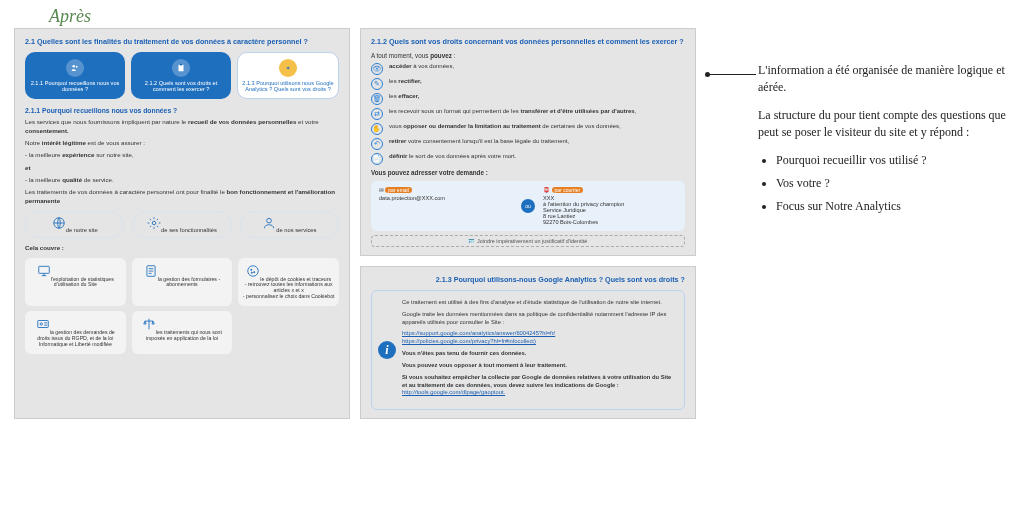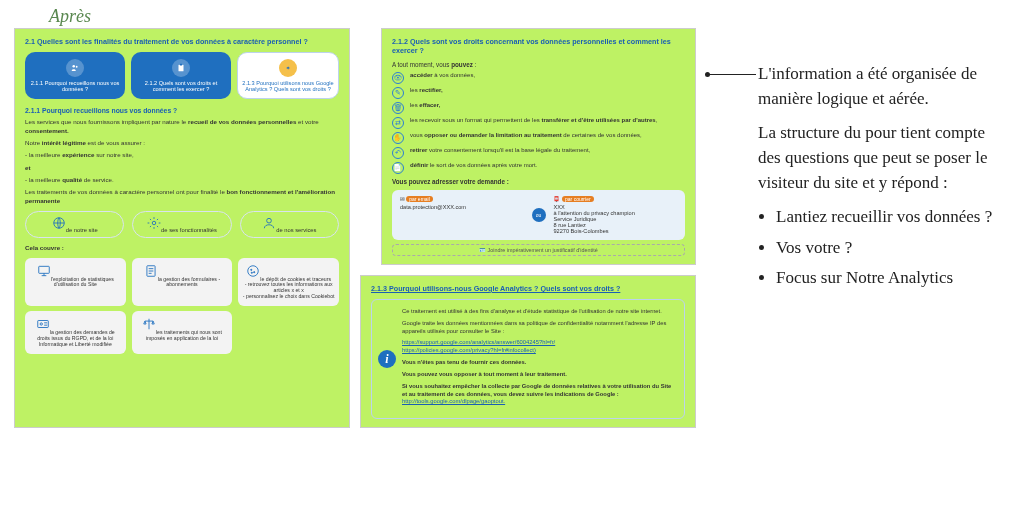--- a/index.html
+++ b/index.html
@@ -1,20 +1,20 @@
 <!DOCTYPE html>
 <html><head>
 <meta charset="utf-8">
 <style>
   * { box-sizing: border-box; margin: 0; padding: 0; }
   body { font-family: Arial, Helvetica, sans-serif; font-size: 7px; color: #333; width: 1024px; height: 507px; background: #fff; position: relative; }
   .title-apres { position: absolute; top: 6px; left: 14px; color: #5a8850; font-family: Georgia, serif; font-style: italic; font-size: 18px; margin-left: 35px; }
   .panels { position: absolute; top: 28px; left: 14px; width: 692px; display: grid; grid-template-columns: 336px 336px; grid-template-rows: auto auto; gap: 10px; }
-  .panel { border: 1px solid #ccc; background: #bef264; padding: 8px 10px; }
-  .panel-c { grid-column: 2; margin-left: 21px; }
+  .panel { border: 1px solid #ccc; background: #e5e5e5; padding: 8px 10px; }
+  .panel-c { grid-column: 2; }
   .panel-d { grid-column: 2; }
   .panel-title { color: #1a5fb4; font-weight: bold; font-size: 7.2px; margin-bottom: 6px; }
   
   .pills { display: flex; gap: 6px; margin-bottom: 8px; }
   .pill { flex: 1; border-radius: 10px; display: flex; flex-direction: column; align-items: center; justify-content: center; padding: 6px 4px; text-align: center; font-size: 5.6px; line-height: 1.1; }
   .pill-blue { background: #1f6fbf; color: #fff; }
   .pill-out { background: #fff; border: 1px solid #bcd3ec; color: #1f6fbf; }
   .pill-icon { width: 18px; height: 18px; border-radius: 50%; background: rgba(255,255,255,.25); margin-bottom: 3px; display:flex;align-items:center;justify-content:center;}
   .pill-out .pill-icon { background: #f5c04a; }
   .sub-title { color: #1a5fb4; font-weight: bold; margin: 6px 0 4px; font-size: 6.8px; }
@@ -35,21 +35,21 @@
   .contact-col { flex: 1; }
   .tag { display:inline-block; background:#e67e22; color:#fff; border-radius:3px; padding:0 3px; font-size:5px; margin-bottom:2px;}
   .ou { width:14px;height:14px;border-radius:50%;background:#1f6fbf;color:#fff;display:flex;align-items:center;justify-content:center;font-size:5px;align-self:center;}
   .joint { text-align:center; font-size:5.4px; color:#555; margin-top:3px; border:1px dashed #aaa; border-radius:4px; padding:2px 0;}
   
   .info-box { border:1px solid #bcd3ec; border-radius:6px; padding:8px 10px 8px 30px; position:relative; font-size:5.8px; line-height:1.35;}
   .info-box p { margin-bottom:4px; }
   .info-icon { position:absolute; left:6px; top:50%; transform:translateY(-50%); width:18px;height:18px;border-radius:50%;background:#1f6fbf;color:#fff;display:flex;align-items:center;justify-content:center;font-family:Georgia,serif;font-size:12px;font-weight:bold;font-style:italic;}
   .link { text-decoration: underline; color:#1a5fb4; }
   
-  .annot { position:absolute; top:62px; left:758px; width:252px; font-family: Georgia, "Times New Roman", serif; font-size:17px; line-height:1.45; color:#222;}
+  .annot { position:absolute; top:62px; left:758px; width:252px; font-family: Georgia, "Times New Roman", serif; font-size:12px; line-height:1.45; color:#222;}
   .annot p { margin-bottom:10px; }
   .annot ul { margin-left:18px; }
   .annot li { margin-bottom:6px; }
   .connector { position:absolute; top:74px; left:708px; width:48px; height:1px; background:#222;}
   .connector::before { content:""; position:absolute; left:-3px; top:-2px; width:5px;height:5px;border-radius:50%;background:#222;}
 </style>
 </head>
 <body>
 
 <div class="title-apres">Après</div>
@@ -184,36 +184,36 @@
 à l'attention du privacy champion
 Service Juridique
 8 rue Lantiez
 92270 Bois-Colombes</span>
       </div>
     </div>
     <div class="joint"><span>🪪</span> <span>Joindre impérativement un justificatif d'identité</span></div>
   </div>
 
   <div class="panel panel-d">
-    <div class="panel-title" style="text-align:left;text-decoration:underline;">2.1.3 Pourquoi utilisons-nous Google Analytics ? Quels sont vos droits ?</div>
+    <div class="panel-title" style="text-align:right;">2.1.3 Pourquoi utilisons-nous Google Analytics ? Quels sont vos droits ?</div>
     <div class="info-box">
       <div class="info-icon">i</div>
       <p>Ce traitement est utilisé à des fins d'analyse et d'étude statistique de l'utilisation de notre site internet.</p>
       <p>Google traite les données mentionnées dans sa politique de confidentialité notamment l'adresse IP des appareils utilisés pour consulter le Site :</p>
       <p><span class="link">https://support.google.com/analytics/answer/6004245?hl=fr/</span><br><span class="link">https://policies.google.com/privacy?hl=fr#infocollect)</span></p>
       <p class="bold">Vous n'êtes pas tenu de fournir ces données.</p>
       <p class="bold">Vous pouvez vous opposer à tout moment à leur traitement.</p>
       <p><span class="bold">Si vous souhaitez empêcher la collecte par Google de données relatives à votre utilisation du Site et au traitement de ces données, vous devez suivre les indications de Google : </span><span class="link">http://tools.google.com/dlpage/gaoptout.</span></p>
     </div>
   </div>
 
 </div>
 
 <div class="connector"></div>
 <div class="annot">
   <p>L'information a été organisée de manière logique et aérée.</p>
   <p>La structure du pour tient compte des questions que peut se poser le visiteur du site et y répond :</p>
   <ul>
-    <li>Lantiez recueillir vos données ?</li>
+    <li>Pourquoi recueillir vos utilisé ?</li>
     <li>Vos votre ?</li>
     <li>Focus sur Notre Analytics</li>
   </ul>
 </div>
 
 </body></html>

